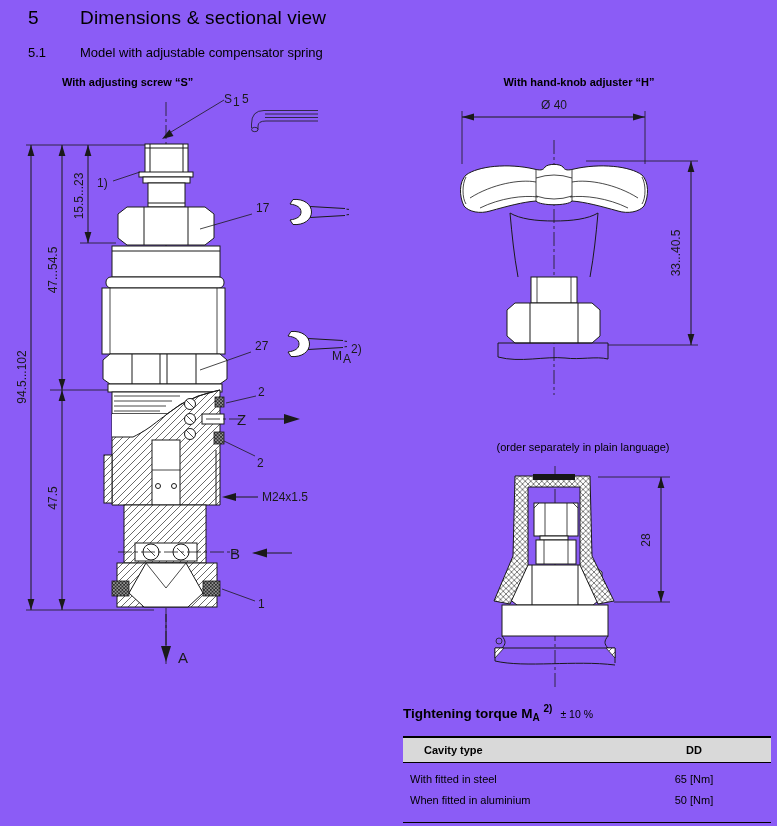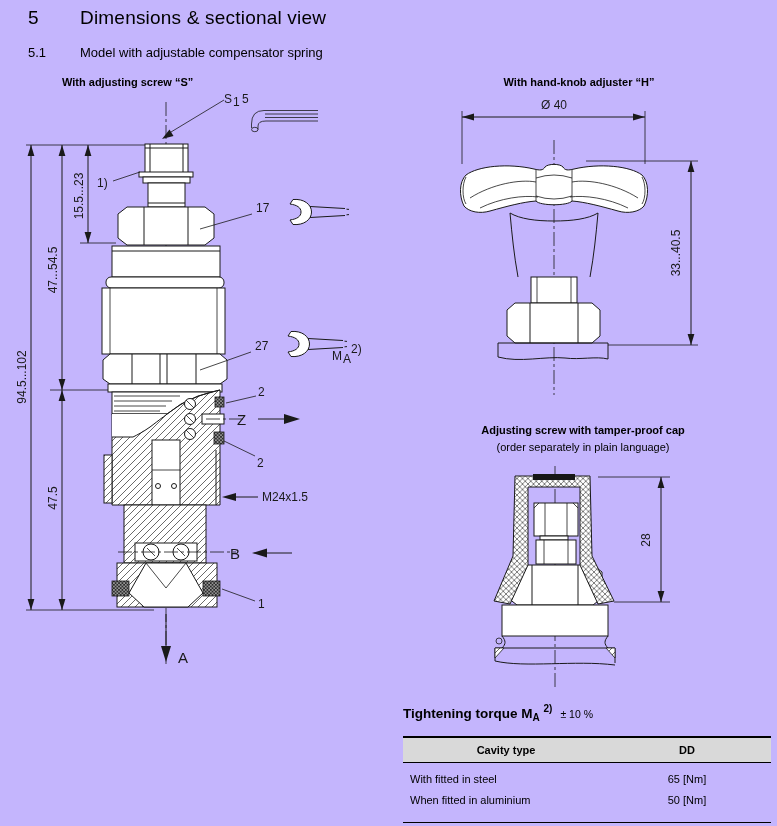--- a/index.html
+++ b/index.html
@@ -1,18 +1,18 @@
 <!DOCTYPE html>
 <html><head>
 <meta charset="utf-8">
 <style>
   html,body { margin:0; padding:0; background:#ffffff; }
   body { width:777px; height:826px; position:relative; overflow:hidden;
          font-family:"Liberation Sans", sans-serif; color:#000; }
-  .page { position:absolute; left:0; top:0; width:777px; height:826px; background:#c4b5fd; }
+  .page { position:absolute; left:0; top:0; width:777px; height:826px; background:#8b5cf6; }
 
   .h1 { position:absolute; left:28px; top:7px; font-size:19px; letter-spacing:0.2px; }
   .h1 .num { display:inline-block; width:52px; }
   .h2 { position:absolute; left:28px; top:45px; font-size:13px; }
   .h2 .num { display:inline-block; width:52px; }
 
   .figcap { position:absolute; font-size:11px; font-weight:bold; white-space:nowrap; }
   .cap-left  { left:62px; top:76px;text-align:right; }
   .cap-knob  { left:438px; top:76px; width:282px; text-align:center; }
   .cap-tamper1 { left:438px; top:424px; width:290px; text-align:center; }
@@ -33,21 +33,21 @@
   .big  { font-size:15px; }
 
   .torque { position:absolute; left:403px; top:703px; width:368px; }
   .torque-title { font-size:13.5px; font-weight:bold; }
   .torque-title sub { font-size:10px; }
   .torque-title sup { font-size:10px; }
   .torque-tol { font-size:10.5px; font-weight:normal; margin-left:8px; }
   table.tt { border-collapse:collapse; width:368px; margin-top:13px; font-size:11px; }
   table.tt th { background:#d9d9d9; font-weight:bold; height:22px;
                 border-top:2px solid #000; border-bottom:1.5px solid #000; }
-  table.tt th.c1 { text-align:center; padding-left:7px; width:192px; }
+  table.tt th.c1 { text-align:left; padding-left:21px; width:192px; }
   table.tt th.c2 { text-align:center; }
   table.tt td { height:19px; }
   table.tt td.c1 { text-align:left; padding-left:7px; }
   table.tt td.c2 { text-align:center; }
   table.tt tr.r0 td { padding-top:6px; }
   table.tt tr.rlast td { border-bottom:1.5px solid #000; padding-bottom:13px; }
 </style>
 </head>
 <body>
 
@@ -239,21 +239,20 @@
 
     <g>
       <path class="thin" d="M586,161 H698 M608,345 H698"></path>
       <path class="ln" d="M691,161 V345"></path>
       <polygon class="ar" points="691,161 687.6,172 694.4,172"></polygon>
       <polygon class="ar" points="691,345 687.6,334 694.4,334"></polygon>
       <text class="dim" transform="translate(680,253) rotate(-90)" text-anchor="middle">33...40.5</text>
     </g>
   </svg>
 
-  <div class="figcap cap-tamper1">Adjusting screw with tamper-proof cap</div>
   <div class="figcap cap-tamper2">(order separately in plain language)</div>
 
   <svg id="fig-tamper" viewBox="430 458 310 232">
     <path class="cl" d="M555,466 V688"></path>
 
     <g>
       <polygon class="wh" points="508,572 517,565 593,565 602,572 602,598 593,605 517,605 508,598"></polygon>
       <path class="ln" d="M532,565 V605 M578,565 V605"></path>
     </g>
 

